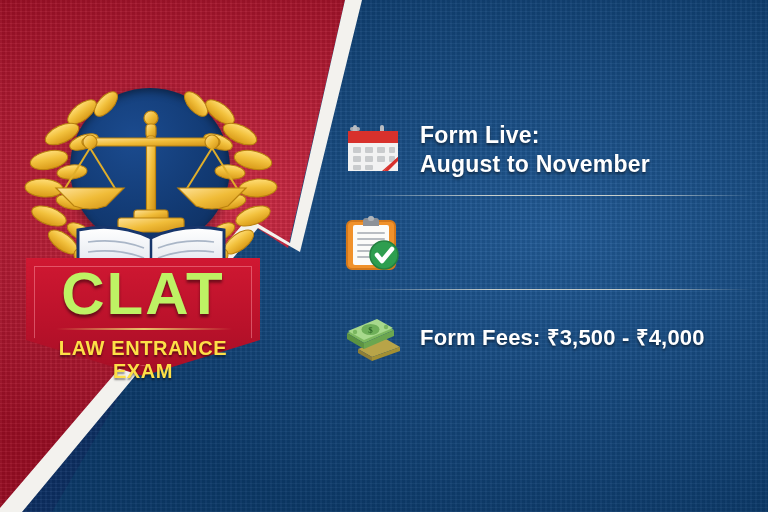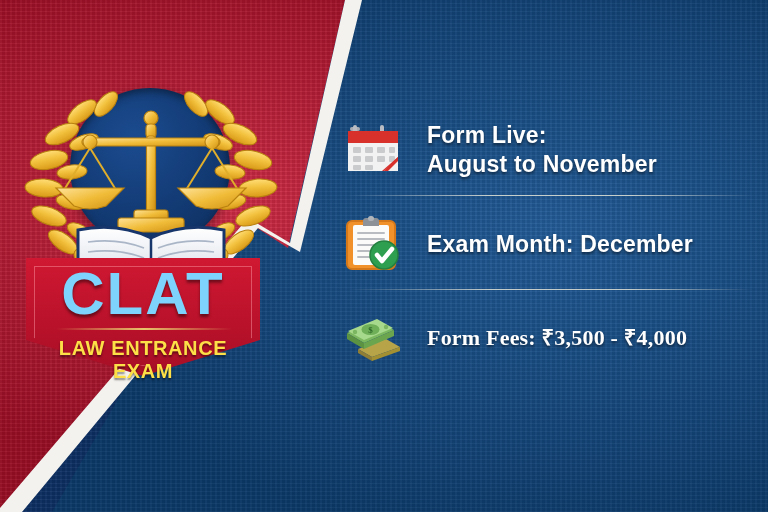--- a/index.html
+++ b/index.html
@@ -100,21 +100,21 @@
     left:34px; top:266px;
     width:218px; height:100px;
     border:1.5px solid rgba(255,160,170,.45);
     clip-path: polygon(0 0, 218px 0, 218px 72px, 109px 100px, 0 72px);
     pointer-events:none;
   }
   .clat-word{
     position:absolute;
     left:26px; top:264px; width:234px;
     text-align:center;
-    color:#7dd3fc;
+    color:#bef264;
     font-size:60px;
     font-weight:bold;
     letter-spacing:2px;
     line-height:60px;
     text-shadow:0 3px 3px rgba(0,0,0,.45);
   }
   .gold-rule{
     position:absolute;
     left:56px; top:328px; width:176px; height:2px;
     background:linear-gradient(90deg, rgba(214,170,80,0) 0%, #e8c46a 50%, rgba(214,170,80,0) 100%);
@@ -133,21 +133,21 @@
   
   .info-list{
     position:absolute;
     left:344px; top:104px;
     width:416px;
   }
   .info-row{
     position:relative;
     display:flex;
     align-items:center;
-    gap:25px;
+    gap:18px;
     height:92px;
   }
   .info-row + .info-row{ margin-top:2px; }
   .row-sep{
     position:absolute;
     left:4px; bottom:0;
     width:404px; height:1px;
     background:linear-gradient(90deg, rgba(226,226,214,0) 0%, rgba(226,226,214,.85) 35%, rgba(226,226,214,.85) 70%, rgba(226,226,214,0) 100%);
   }
   .info-icon{
@@ -157,21 +157,21 @@
   }
   .info-text{
     color:#ffffff;
     font-size:23px;
     font-weight:bold;
     line-height:1.25;
     letter-spacing:.2px;
     text-shadow:0 2px 3px rgba(0,0,0,.5);
     white-space:pre-line;
   }
-  .info-text.small{ font-size:22px;font-family:Liberation Serif, serif; }
+  .info-text.small{ font-size:22px; }
 </style>
 </head>
 <body>
 
 <div class="stage">
 
   <div class="bg-blue"></div>
   <div class="bg-blue-dark"></div>
   <div class="bg-red"></div>
   <div class="divider"></div>
@@ -375,21 +375,20 @@
             <path d="M14 18 H40"></path>
             <path d="M14 24 H40"></path>
             <path d="M14 30 H36"></path>
             <path d="M14 36 H32"></path>
             <path d="M14 42 H28"></path>
           </g>
           <circle cx="40" cy="40" r="14" fill="#2e9e4f" stroke="#24803f" stroke-width="1.5"></circle>
           <path d="M33 40 L38 46 L48 34" fill="none" stroke="#ffffff" stroke-width="4.5" stroke-linecap="round" stroke-linejoin="round"></path>
         </svg>
       </div>
-      <div class="info-text">Exam Month: December</div>
       <div class="row-sep"></div>
     </div>
 
     <div class="info-row">
       <div class="info-icon">
         <svg viewBox="0 0 58 58" width="58" height="58">
 
           <g transform="translate(14,30)">
             <path d="M0 10 L28 0 L42 8 L14 18 Z" fill="#b8a448"></path>
             <path d="M0 10 L0 14 L14 22 L14 18 Z" fill="#8f7f36"></path>

